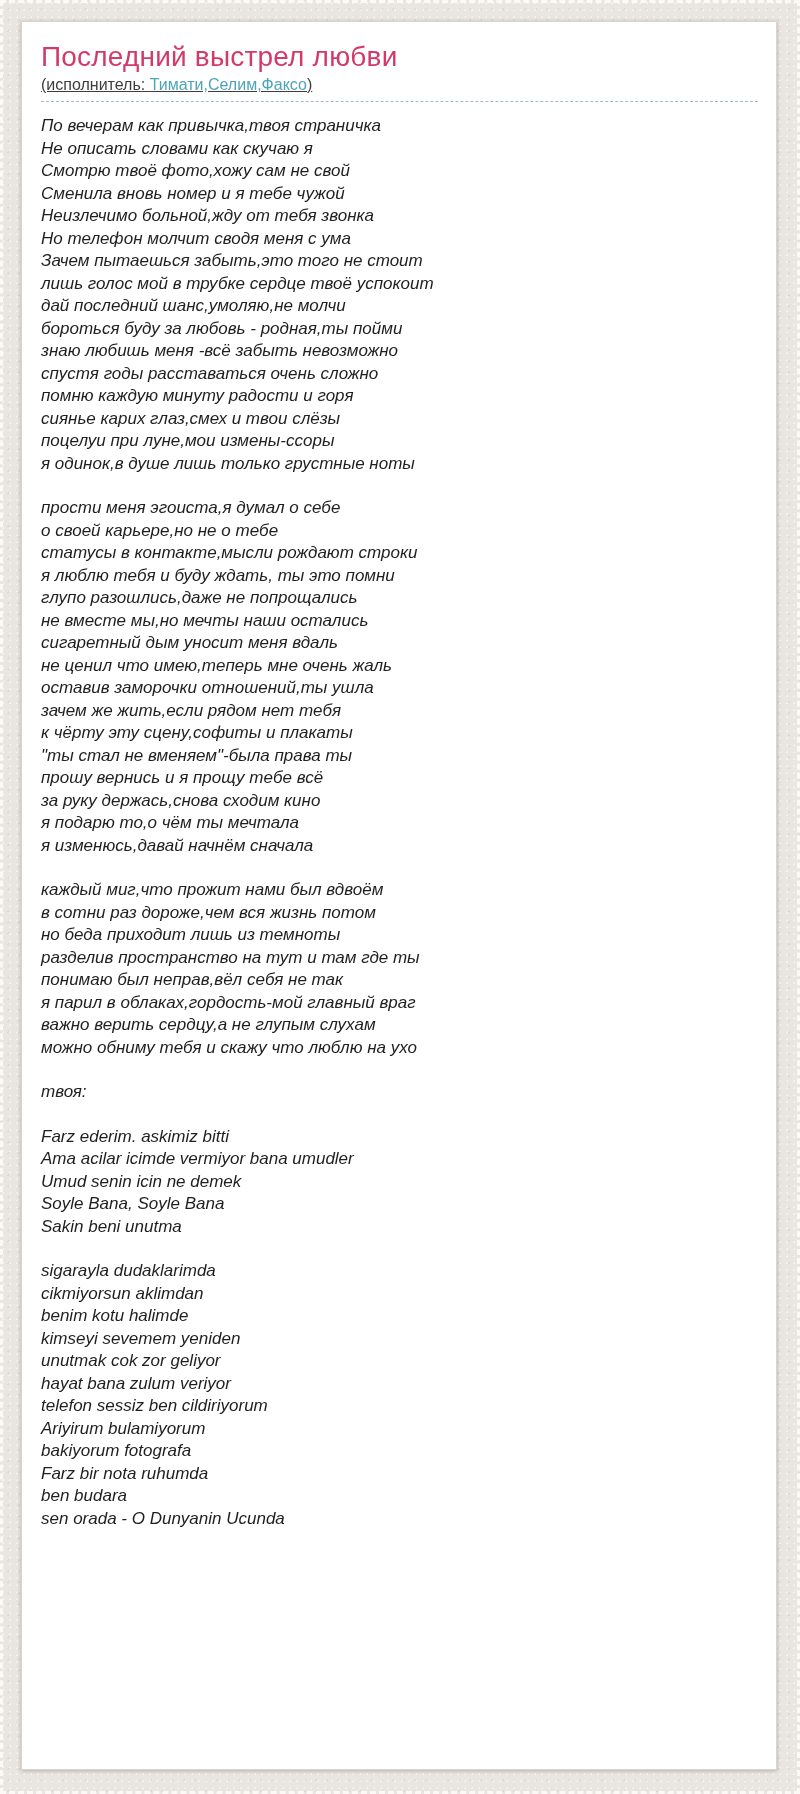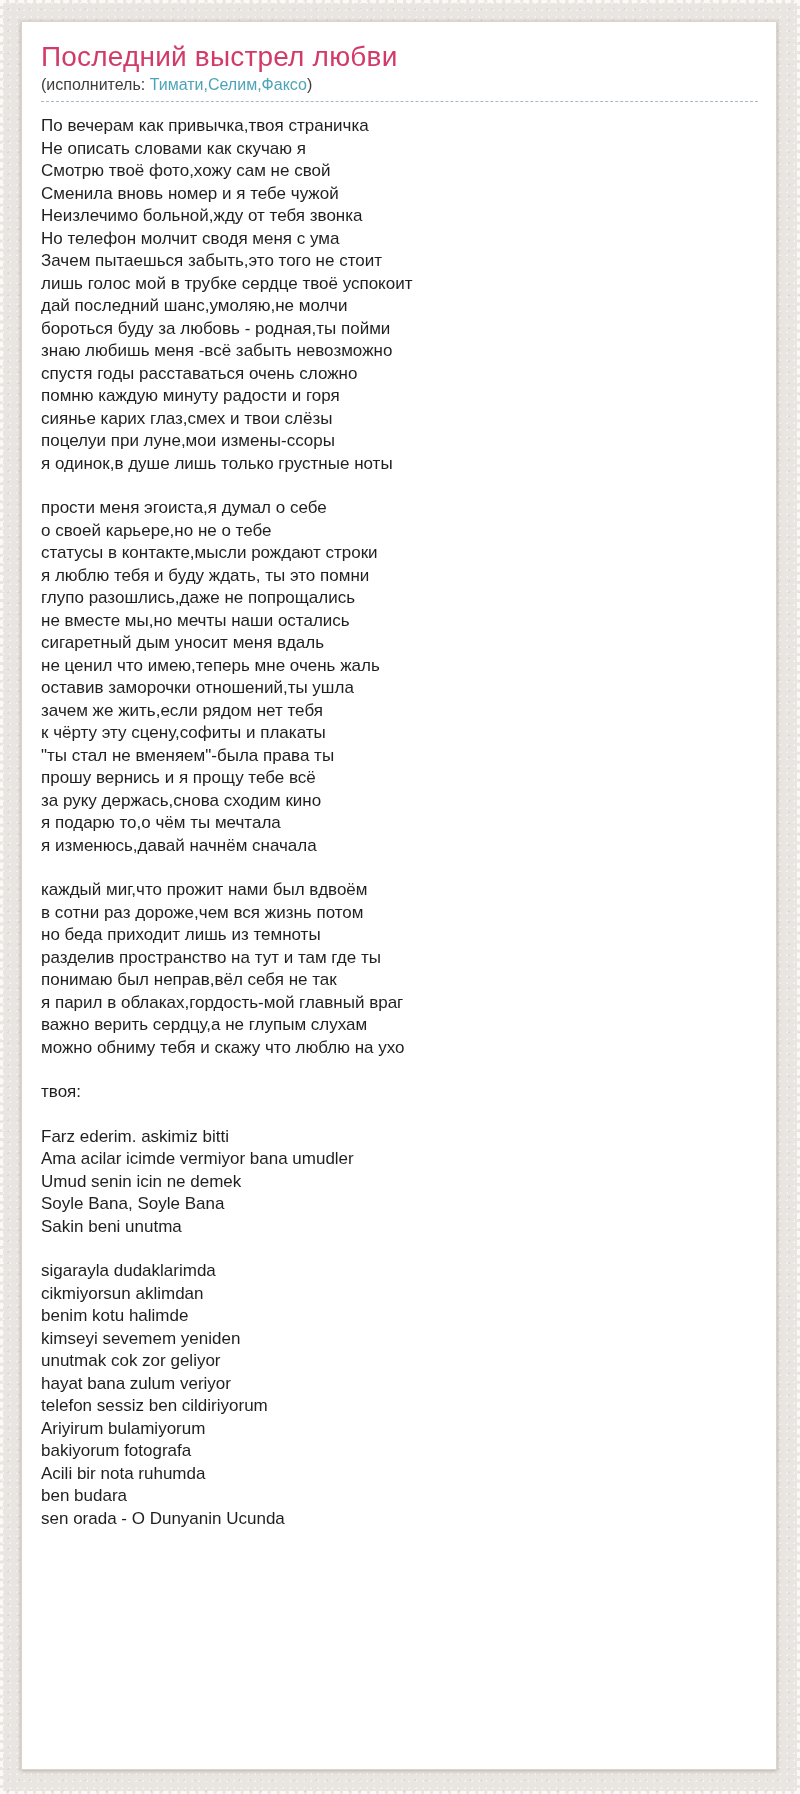--- a/index.html
+++ b/index.html
@@ -39,35 +39,37 @@
     font-weight: normal;
     color: var(--title-color, #d23a6a);
     letter-spacing: 0.2px;
     margin-bottom: 3px;
   }
   .artist-line {
     font-size: 16px;
     color: var(--subtitle-color, #3d3d3d);
     padding-bottom: 7px;
     border-bottom: 1px dashed var(--separator-color, #a3bac9);
+    text-decoration: underline;
   }
   .artist-link {
     color: var(--link-color, #4ea3b8);
     text-decoration: none;
     cursor: pointer;
   }
   .lyrics {
     margin-top: 13px;
     font-size: 17px;
     line-height: 22.5px;
     color: var(--text-color, #1f1f1f);
   }
   .verse {
     white-space: pre-line;
     margin-bottom: 22px;
+    font-style: italic;
   }
 </style>
 </head>
 <body>
 
 <div class="texture"></div>
 <div class="frame"></div>
 
 <div class="card">
   <h1 class="page-title">Последний выстрел любви</h1>
@@ -123,17 +125,17 @@
 Sakin beni unutma</p>
       <p class="verse">sigarayla dudaklarimda
 cikmiyorsun aklimdan
 benim kotu halimde
 kimseyi sevemem yeniden
 unutmak cok zor geliyor
 hayat bana zulum veriyor
 telefon sessiz ben cildiriyorum
 Ariyirum bulamiyorum
 bakiyorum fotografa
-Acili bir nota ruhumda
+Farz bir nota ruhumda
 ben budara
 sen orada - O Dunyanin Ucunda</p>
     </div>
 </div>
 
 </body></html>

